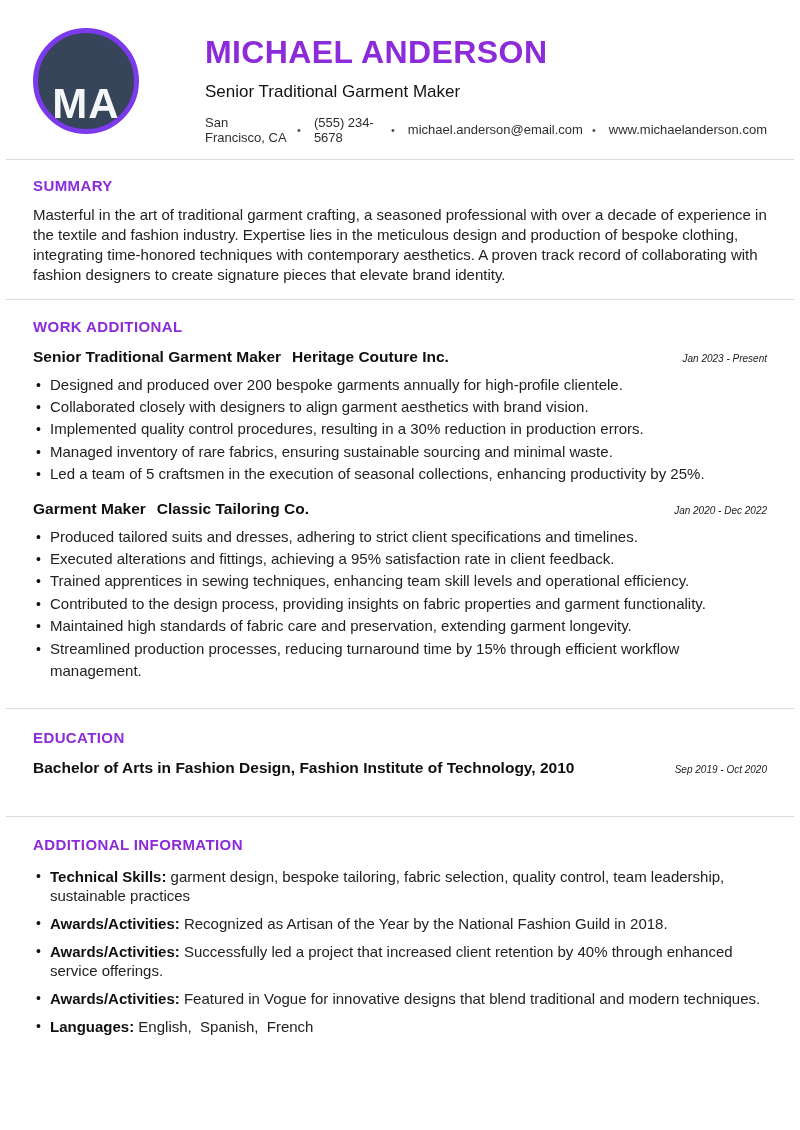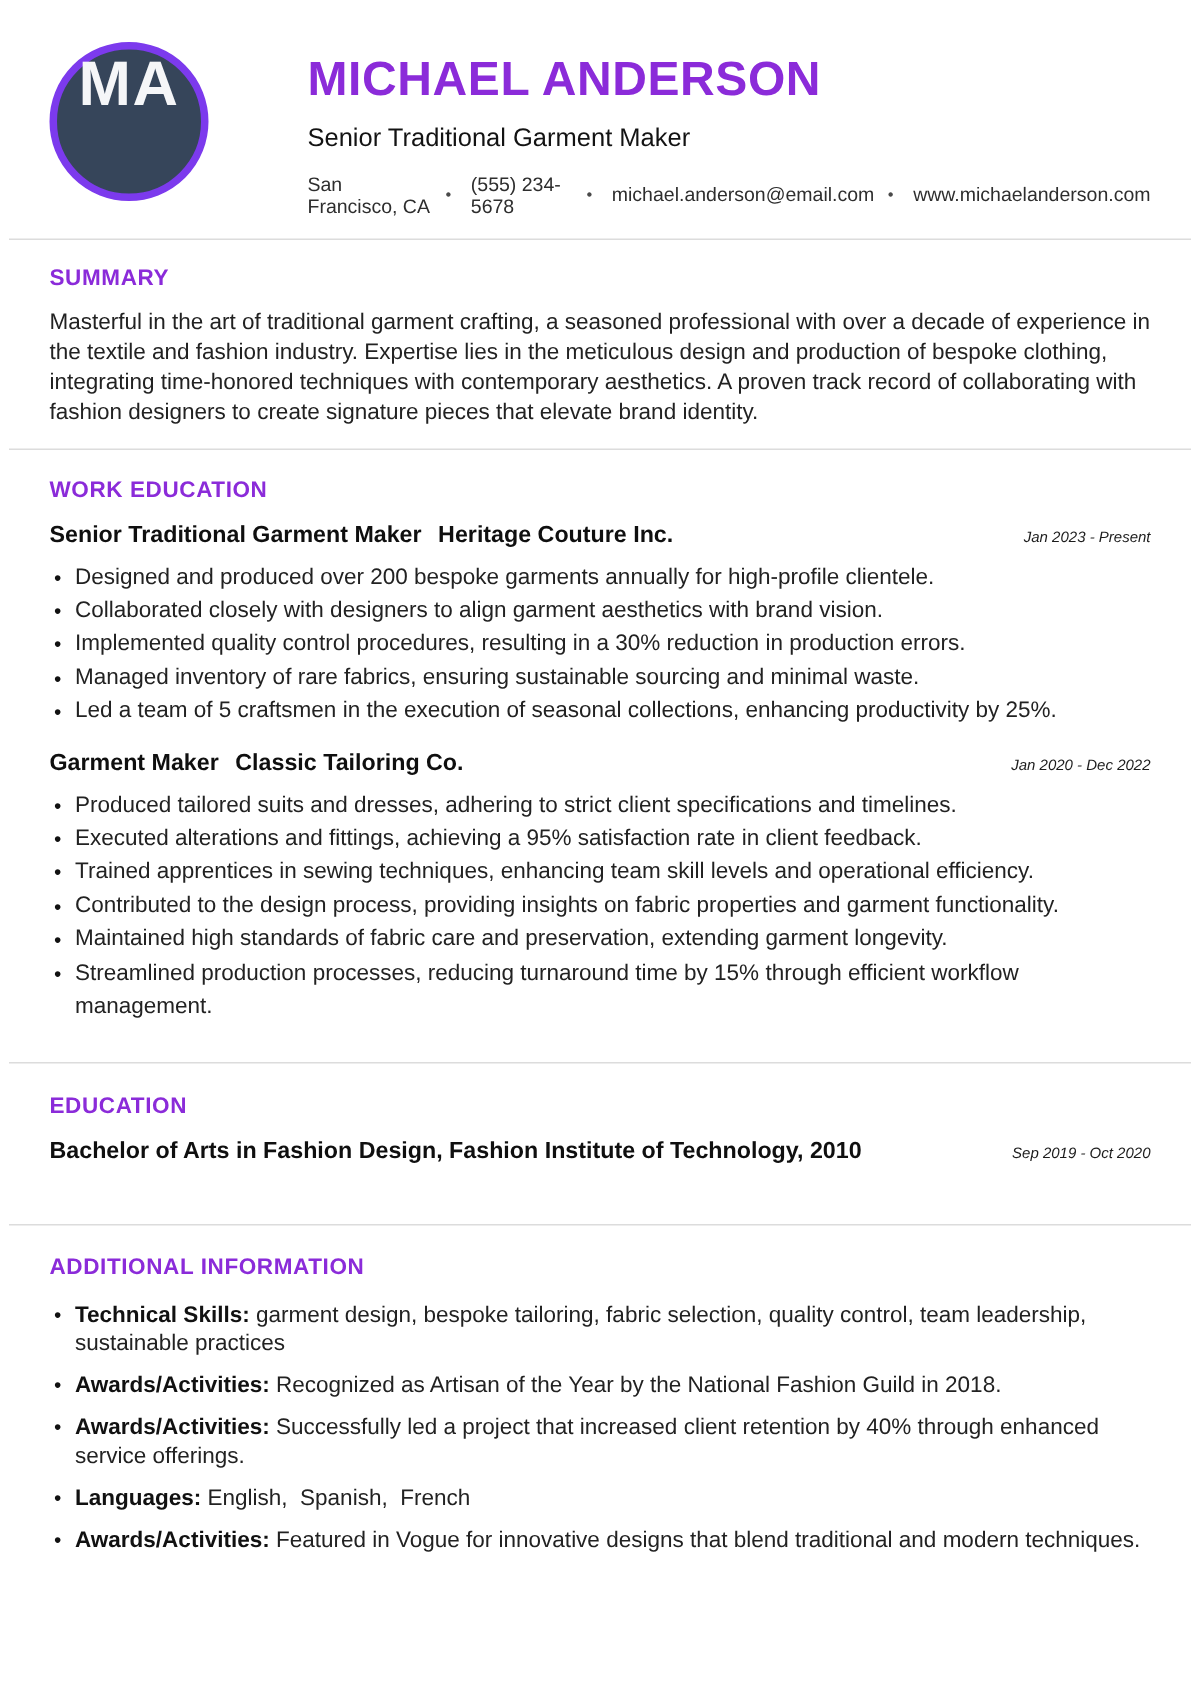--- a/index.html
+++ b/index.html
@@ -14,21 +14,21 @@
   .content { padding: 0 33px; }
 
   
   .header { display: flex; align-items: flex-start; gap: 18px; padding-top: 28px; }
   .avatar {
     flex: 0 0 auto;
     width: 106px; height: 106px;
     border-radius: 50%;
     background: var(--avatar-bg, #36455A);
     border: 5px solid var(--avatar-ring, #7C3AED);
-    display: flex; align-items: flex-start; justify-content: center;
+    display: flex; align-items: flex-end; justify-content: center;
   }
   .avatar-initials {
     color: #f5f6f8; font-size: 42px; font-weight: 600; letter-spacing: 1px;
     transform: translateY(-1px);
   }
   .header-text { padding-top: 8px; margin-left: 48px; }
   .name {
     color: var(--accent, #8B2BD9);
     font-size: 32px; font-weight: 800; letter-spacing: 0.4px;
     line-height: 1.05;
@@ -111,21 +111,21 @@
   <hr class="section-divider hr1">
 
   <div class="content summary-section">
     <h2 class="section-heading">SUMMARY</h2>
     <p class="summary-text">Masterful in the art of traditional garment crafting, a seasoned professional with over a decade of experience in the textile and fashion industry. Expertise lies in the meticulous design and production of bespoke clothing, integrating time-honored techniques with contemporary aesthetics. A proven track record of collaborating with fashion designers to create signature pieces that elevate brand identity.</p>
   </div>
 
   <hr class="section-divider">
 
   <div class="content work-section">
-    <h2 class="section-heading">WORK EDUCATION</h2>
+    <h2 class="section-heading">WORK ADDITIONAL</h2>
 
     <div class="job job-1">
       <div class="entry-header">
         <span class="entry-title">Senior Traditional Garment Maker</span>
         <span class="entry-company">Heritage Couture Inc.</span>
         <span class="entry-dates">Jan 2023 - Present</span>
       </div>
       <ul class="bullets">
         <li>Designed and produced over 200 bespoke garments annually for high-profile clientele.</li>
         <li>Collaborated closely with designers to align garment aesthetics with brand vision.</li>
@@ -170,21 +170,21 @@
       <li>
         <span class="info-label">Technical Skills:</span><span class="info-text"> garment design, bespoke tailoring, fabric selection, quality control, team leadership, sustainable practices</span>
       </li>
       <li>
         <span class="info-label">Awards/Activities:</span><span class="info-text"> Recognized as Artisan of the Year by the National Fashion Guild in 2018.</span>
       </li>
       <li>
         <span class="info-label">Awards/Activities:</span><span class="info-text"> Successfully led a project that increased client retention by 40% through enhanced service offerings.</span>
       </li>
       <li>
-        <span class="info-label">Languages:</span><span class="info-text"> English,  Spanish,  French</span>
+        <span class="info-label">Awards/Activities:</span><span class="info-text"> Featured in Vogue for innovative designs that blend traditional and modern techniques.</span>
       </li>
       <li>
-        <span class="info-label">Awards/Activities:</span><span class="info-text"> Featured in Vogue for innovative designs that blend traditional and modern techniques.</span>
+        <span class="info-label">Languages:</span><span class="info-text"> English,  Spanish,  French</span>
       </li>
     </ul>
   </div>
 
 </div>
 
 </body></html>

